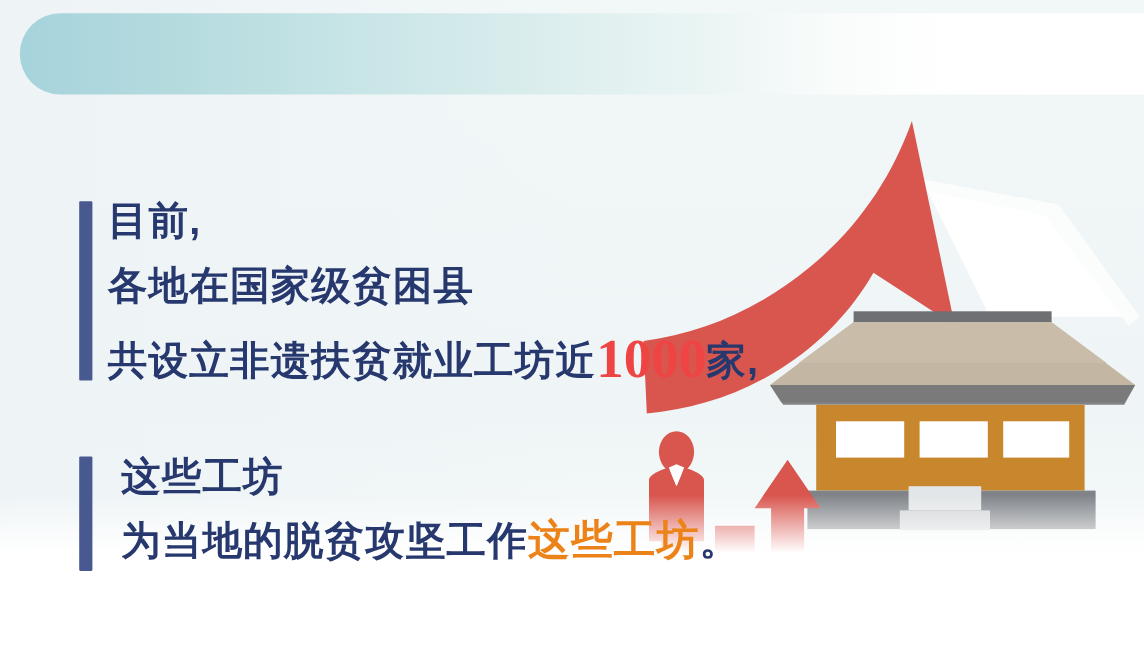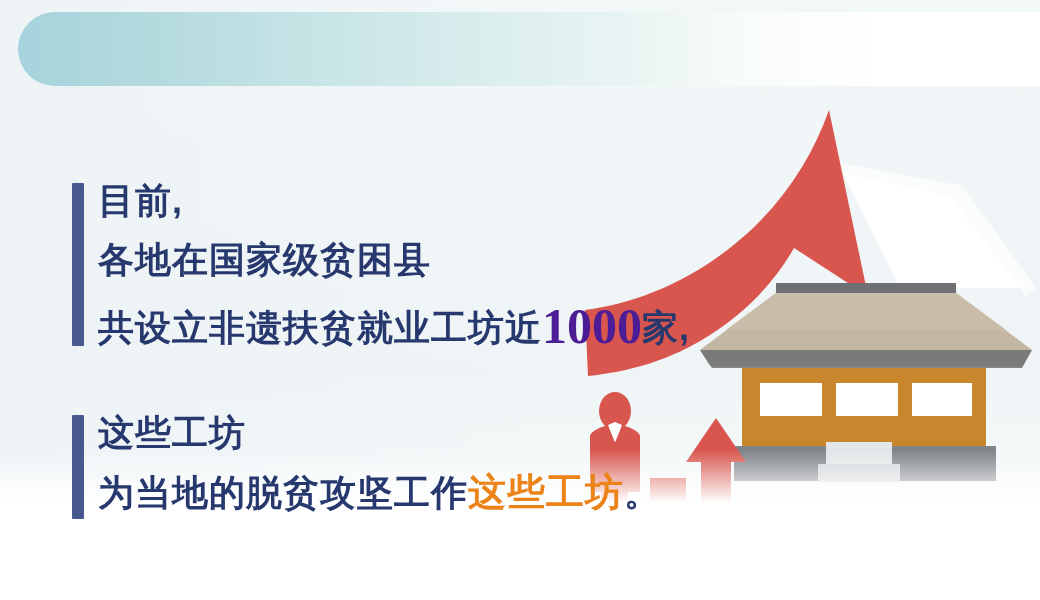--- a/index.html
+++ b/index.html
@@ -91,25 +91,25 @@
     line-height: 1.0;
   }
 
   #block-one { left: 72px; top: 183px; }
   #block-one .accent-bar { height: 163px; }
   #block-one .line { font-size: 36px; margin-bottom: 23px; }
   #block-one .line:last-child { margin-bottom: 0; }
 
   #block-two { left: 72px; top: 415px; }
   #block-two .accent-bar { height: 104px; }
-  #block-two .line { font-size: 36px; margin-bottom: 22px; }
+  #block-two .line { font-size: 36px; margin-bottom: 22px; margin-left: 12px; }
   #block-two .line:last-child { margin-bottom: 0; }
 
   .hl-number {
-    color: #4c1d95;
+    color: #ef4444;
     font-family: "Liberation Serif", "DejaVu Serif", serif;
     font-size: 50px;
     font-weight: bold;
     letter-spacing: 0px;
     vertical-align: -3px;
   }
   .hl-phrase {
     color: #ec8318;
     font-weight: bold;
     font-size: 38px;

